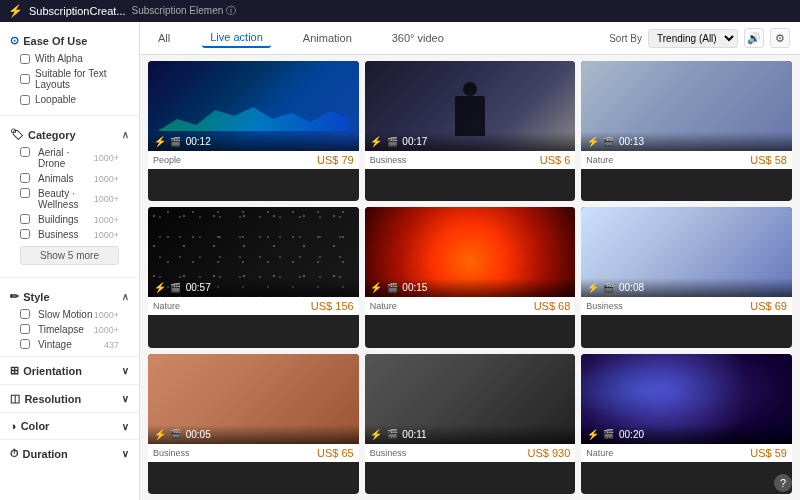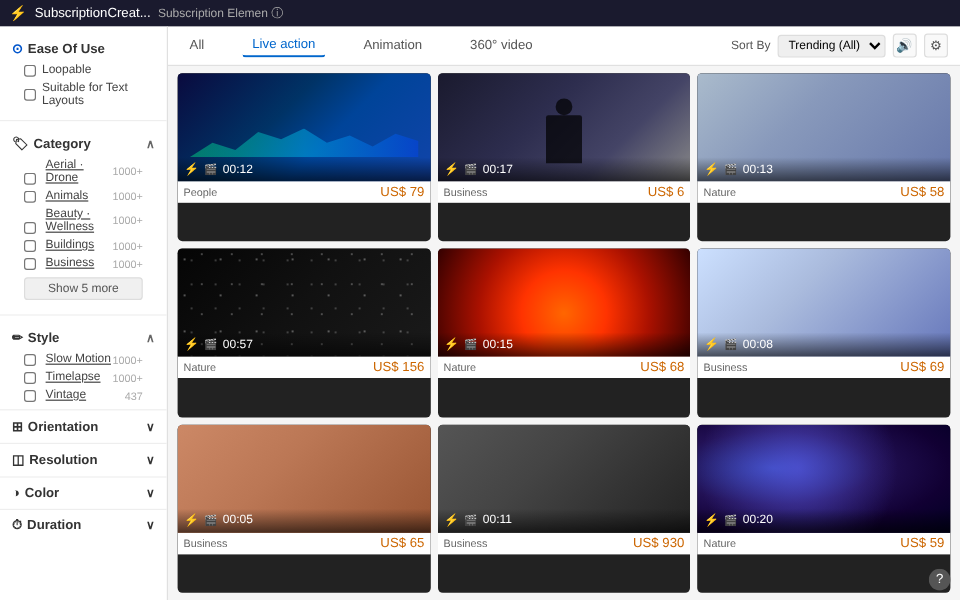--- a/index.html
+++ b/index.html
@@ -104,23 +104,22 @@
       color: #aaa;
       font-size: 9px;
     }
     .category-item input[type="checkbox"] {
       width: 10px;
       height: 10px;
       margin-right: 4px;
     }
     .category-item-left {
       display: flex;
-      align-items: flex-end;
+      align-items: flex-start;
       gap: 4px;
-      text-decoration: underline;
     }
 
     .show-more-btn {
       margin: 4px 10px;
       padding: 3px 6px;
       font-size: 10px;
       background: #f0f0f0;
       border: 1px solid #ddd;
       border-radius: 3px;
       cursor: pointer;
@@ -347,25 +346,29 @@
 
   <div class="sidebar">
 
     <div class="sidebar-section">
       <div class="filter-title">
         <span style="color:#0055cc;">⊙</span>
         <span>Ease Of Use</span>
       </div>
       <div class="checkbox-item">
         <input type="checkbox" style="">
-        <span>Loopable</span>
+        <span>With Alpha</span>
       </div>
       <div class="checkbox-item">
         <input type="checkbox" style="">
         <span>Suitable for Text Layouts</span>
+      </div>
+      <div class="checkbox-item">
+        <input type="checkbox" style="">
+        <span>Loopable</span>
       </div>
     </div>
 
     <hr class="divider">
 
     <div class="sidebar-section">
       <div class="sidebar-section-header">
         <span style="display:flex;align-items:center;gap:4px;">
           <span>🏷</span>
           <span>Category</span>

